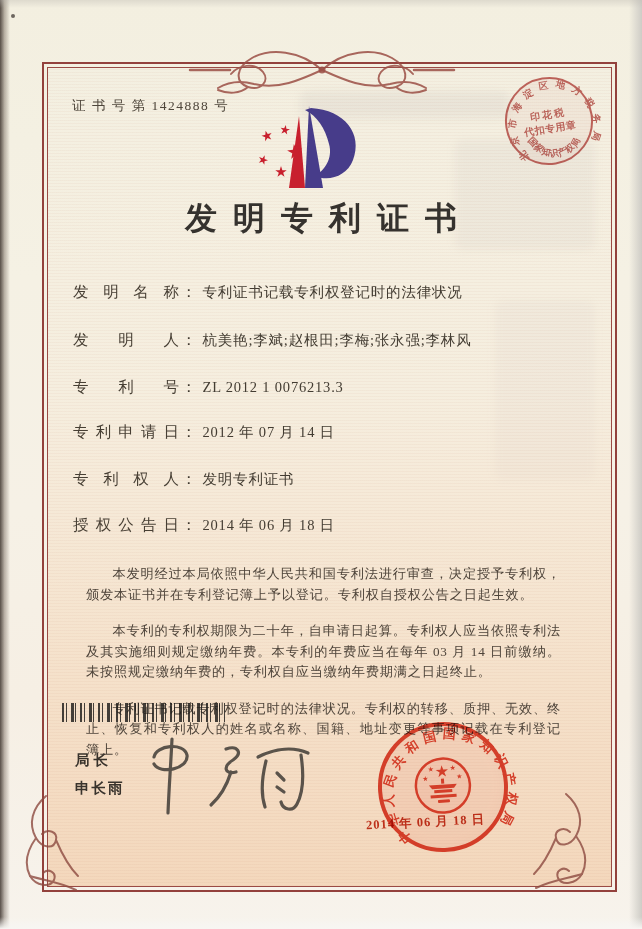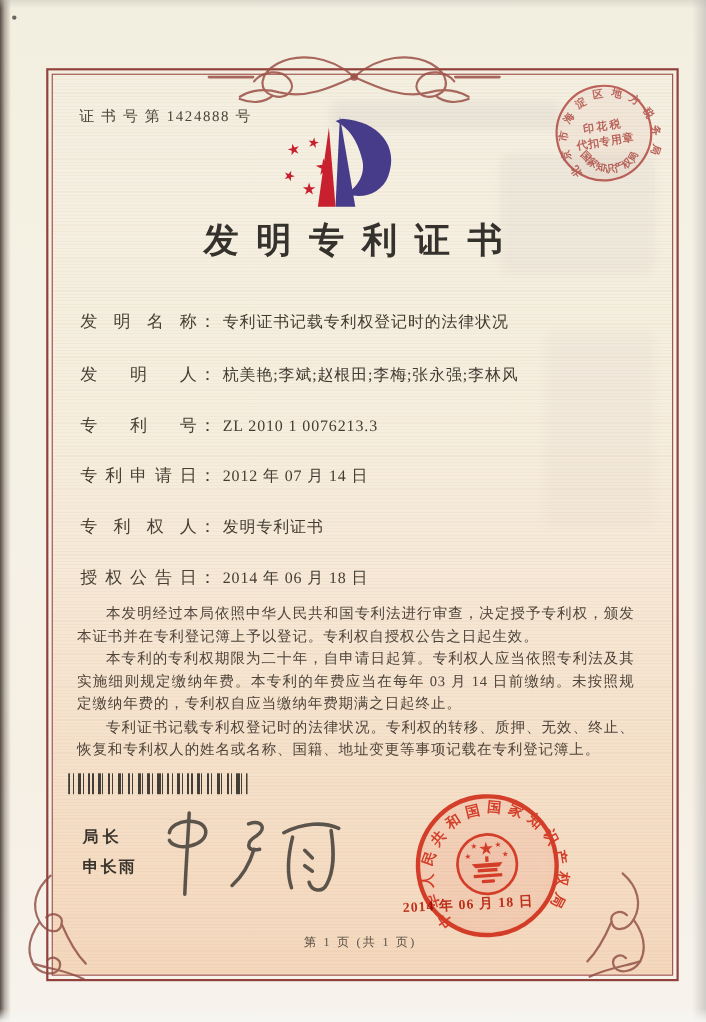--- a/index.html
+++ b/index.html
@@ -47,21 +47,21 @@
   .fields{position:absolute;left:73px;top:282px;width:505px;}
   .field-row{position:absolute;left:0;display:flex;align-items:baseline;color:#40392f;}
   .field-label{display:inline-flex;justify-content:space-between;width:106px;
     font-size:15.5px;color:#473f34;}
   .field-colon{font-size:15.5px;margin:0 6px 0 2px;}
   .field-value{font-size:14.5px;letter-spacing:.8px;color:#433c32;white-space:nowrap;}
   .row0{top:0px;}.row1{top:48px;}.row2{top:95px;}.row3{top:140px;}.row4{top:187px;}.row5{top:233px;}
 
   .body-text{position:absolute;left:70px;top:548px;width:507px;
     font-size:13.2px;line-height:20.5px;letter-spacing:.8px;color:#4e443a;text-align:justify;}
-  .body-text p{margin:0;text-indent:2em;}
+  .body-text p{margin:16px;text-indent:2em;}
 
   .barcode{position:absolute;left:62px;top:703px;width:163px;height:19px;opacity:.82;
     background:repeating-linear-gradient(90deg,#1d1b19 0 2px,transparent 2px 4px,#1d1b19 4px 5px,transparent 5px 9px,#1d1b19 9px 12px,transparent 12px 13px,#1d1b19 13px 14px,transparent 14px 18px);}
 
   .issuer-title{position:absolute;left:75px;top:751px;font-size:14.5px;letter-spacing:4px;color:#39332c;font-weight:600;}
   .issuer-name{position:absolute;left:75px;top:779px;font-size:14.5px;letter-spacing:2px;color:#39332c;font-weight:600;}
   .signature{position:absolute;left:138px;top:733px;}
 
   
   .arc{position:absolute;left:50%;top:50%;width:0;height:0;}
@@ -173,21 +173,21 @@
         <span class="field-colon">：</span>
         <span class="field-value">杭美艳;李斌;赵根田;李梅;张永强;李林风</span>
     </div>
     <div class="field-row row2">
       <span class="field-label justify-chars">
           <span>专</span>
           <span>利</span>
           <span>号</span>
         </span>
         <span class="field-colon">：</span>
-        <span class="field-value">ZL 2010 1 0076213.3</span>
+        <span class="field-value">ZL 2012 1 0076213.3</span>
     </div>
     <div class="field-row row3">
       <span class="field-label justify-chars">
           <span>专</span>
           <span>利</span>
           <span>申</span>
           <span>请</span>
           <span>日</span>
         </span>
         <span class="field-colon">：</span>
@@ -299,20 +299,19 @@
         <span style="transform: rotate(-18deg) translateY(33px) translate(-50%, -50%);">产</span>
         <span style="transform: rotate(-36deg) translateY(33px) translate(-50%, -50%);">权</span>
         <span style="transform: rotate(-54deg) translateY(33px) translate(-50%, -50%);">局</span>
       </div>
     <div class="stamp-center">
       <div class="stamp-line1">印花税</div>
       <div class="stamp-line2">代扣专用章</div>
     </div>
   </div>
 
-  <div class="footer">第 1 页 (共 1 页)</div>
 
   <div class="edge-left"></div>
   <div class="edge-right"></div>
   <div class="edge-bottom"></div>
   <div class="edge-top"></div>
   <div class="speck"></div>
 </div>
 
 </body></html>

